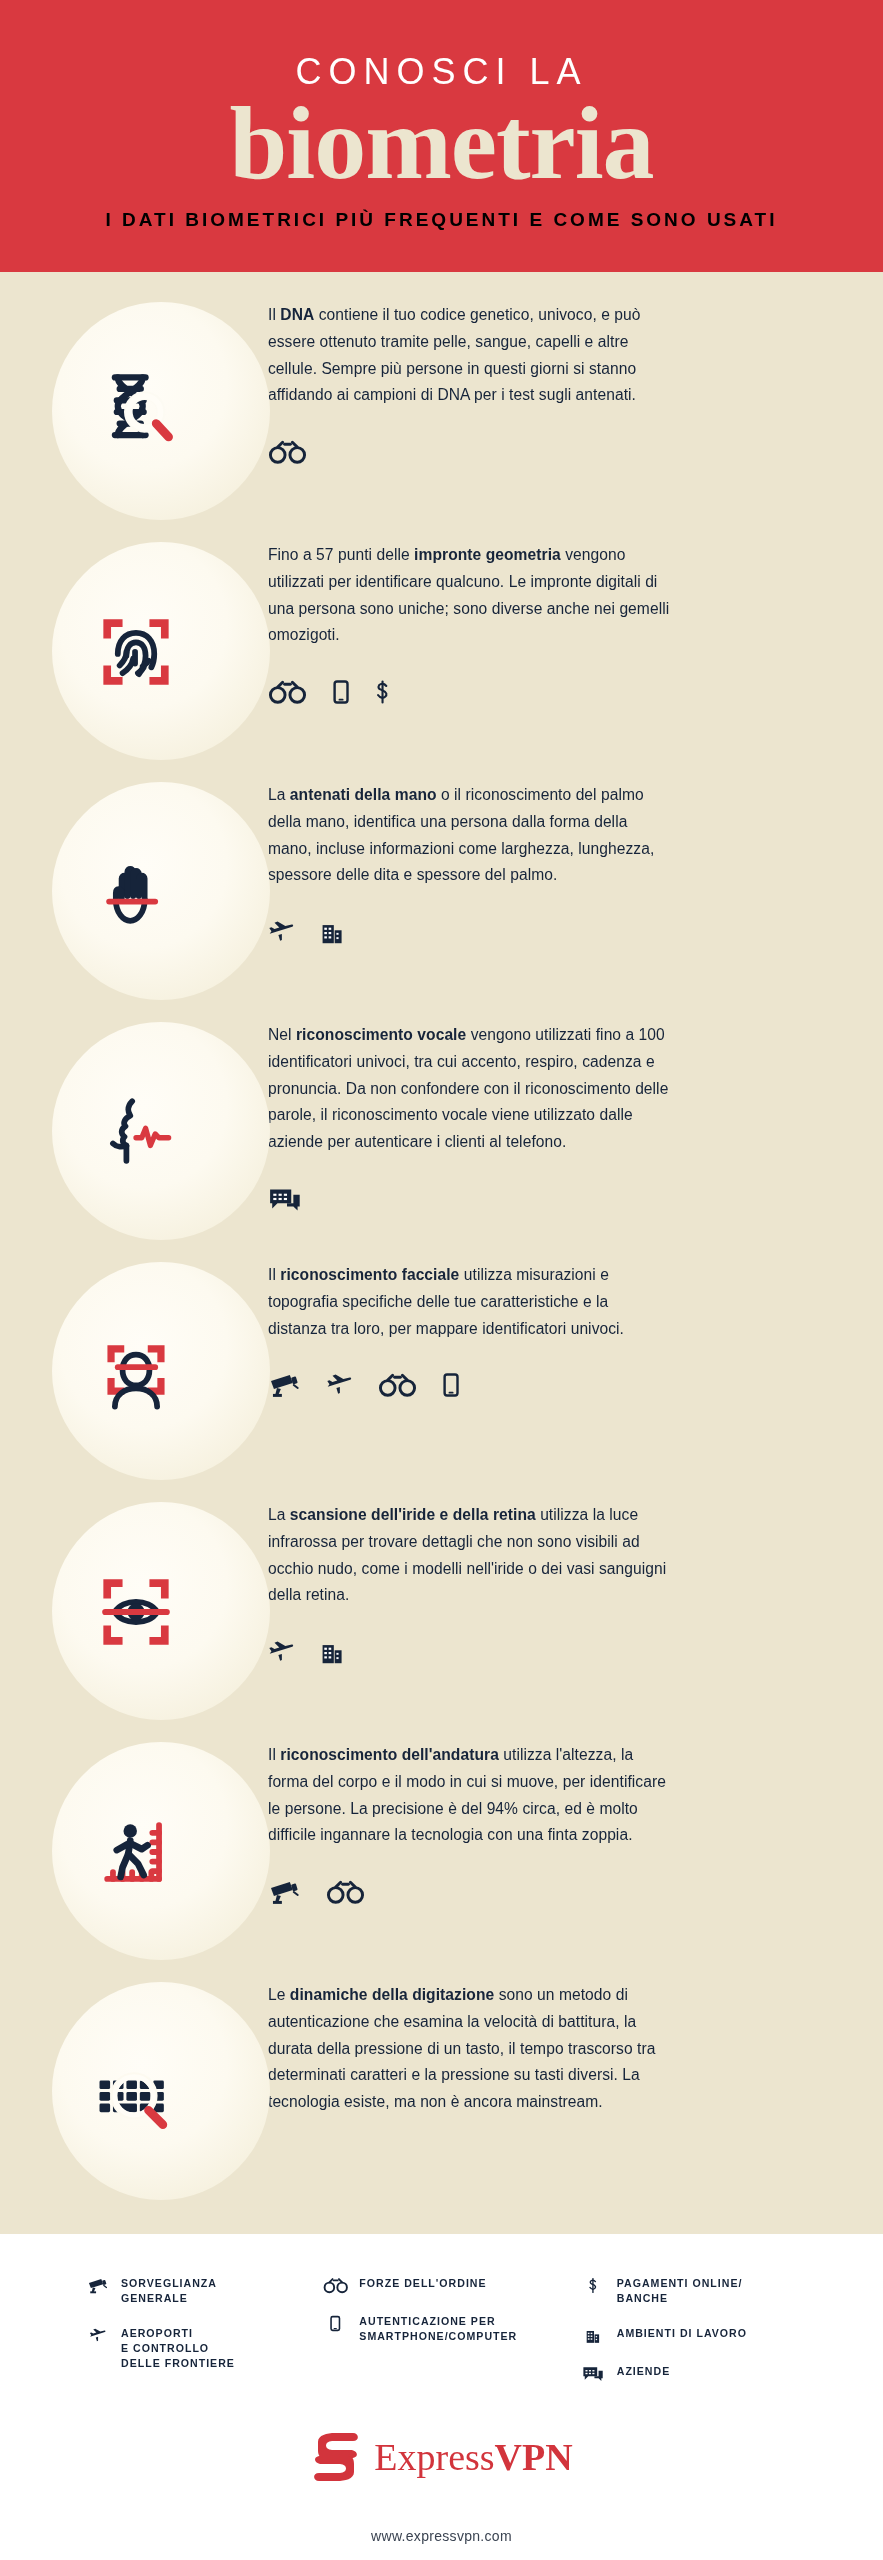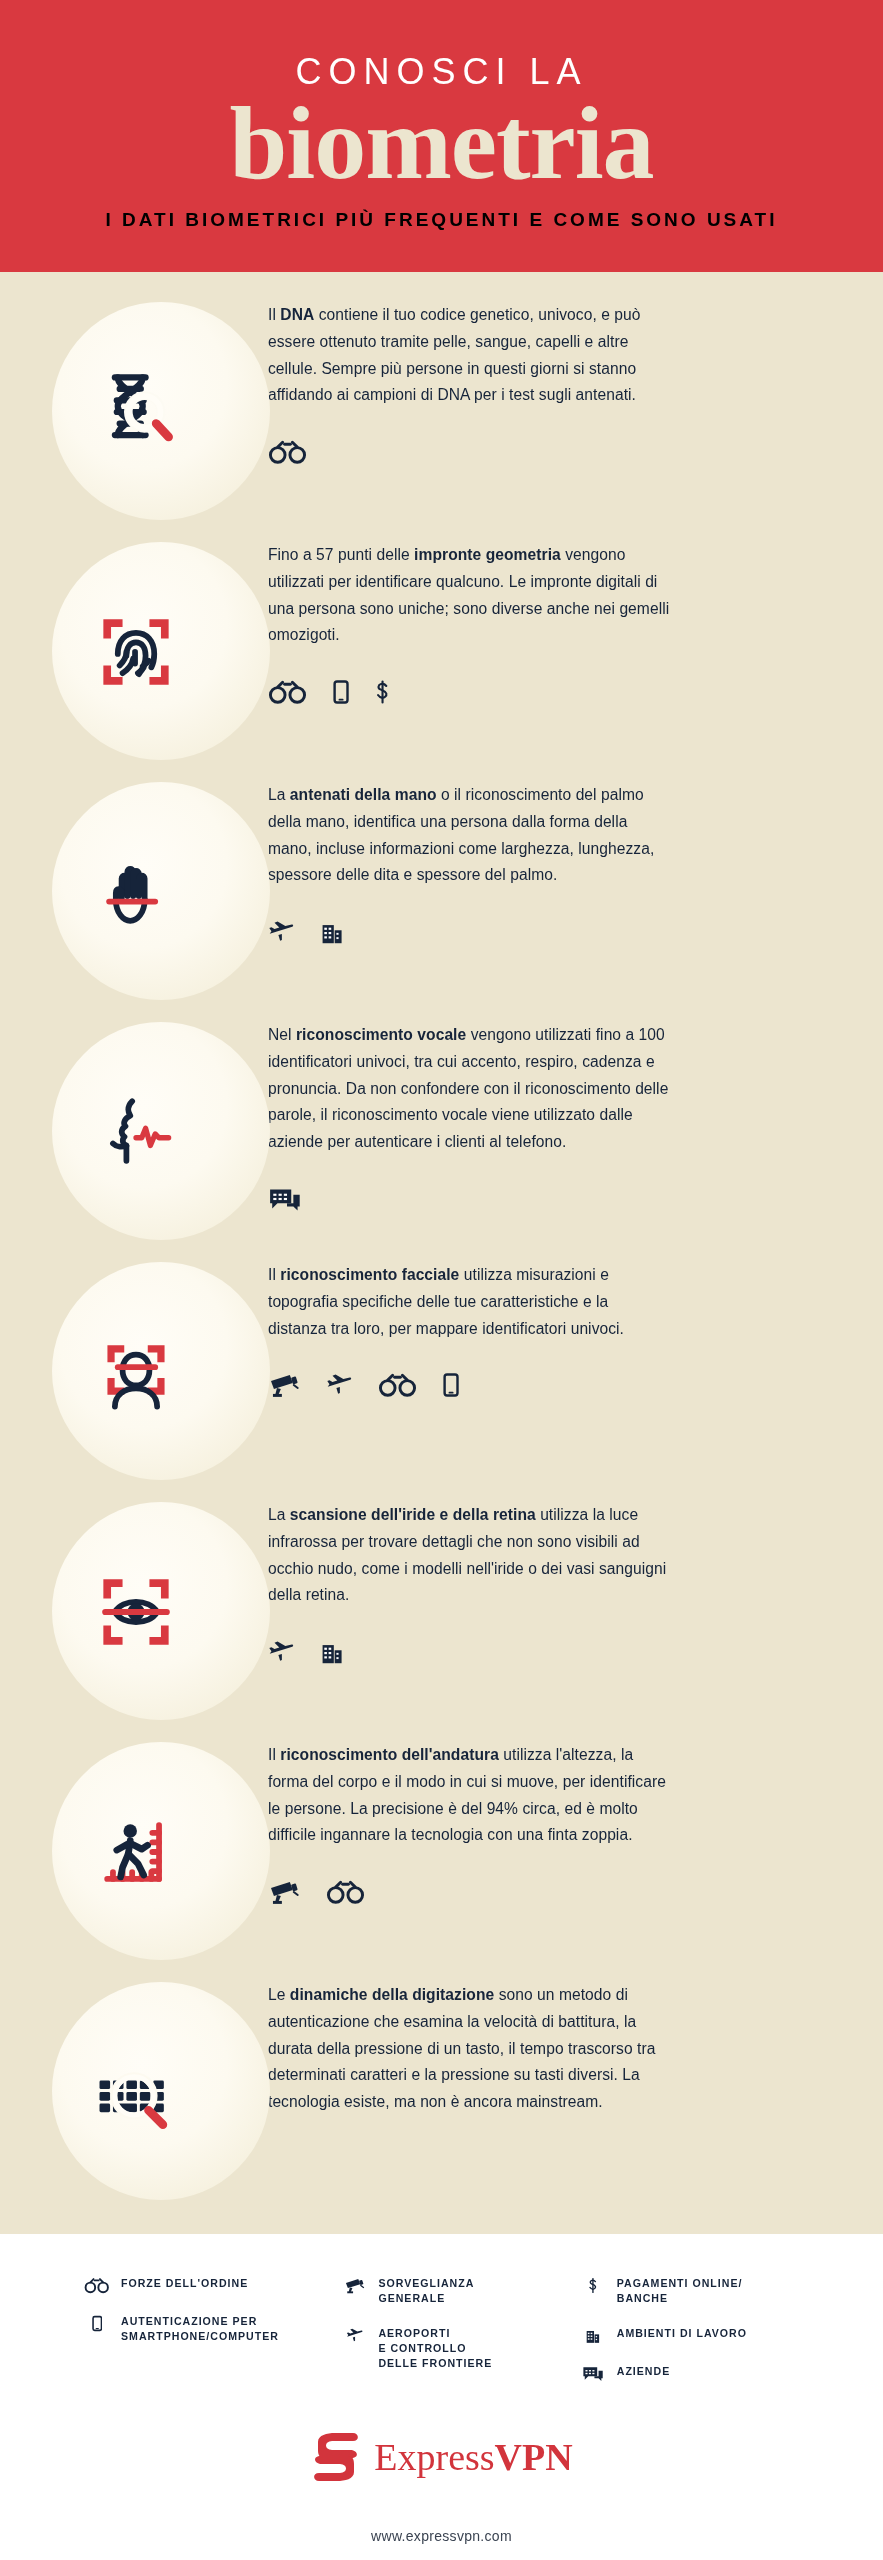--- a/index.html
+++ b/index.html
@@ -543,45 +543,20 @@
           </div>
         </div>
         <div class="text-col">
           <p class="para"><span>Le </span><b>dinamiche della digitazione</b><span> sono un metodo di autenticazione che esamina la velocità di battitura, la durata della pressione di un tasto, il tempo trascorso tra determinati caratteri e la pressione su tasti diversi. La tecnologia esiste, ma non è ancora mainstream.</span></p>
           <div class="tagrow"></div>
         </div>
       </div>
     </div>
 
   <div class="legend">
-    <div class="legend-col c2" id="legcol2">
-        <div class="legend-item">
-          <span class="legend-ico">
-            <svg viewBox="0 0 40 26" width="25.5" height="17">
-              <g fill="none" stroke="#16243a" stroke-width="3">
-        <circle cx="10" cy="16" r="7.5"></circle>
-                <circle cx="30" cy="16" r="7.5"></circle>
-        <path d="M10 8 L15 3 M30 8 L25 3" stroke-linecap="round"></path>
-        <path d="M17 5 H23" stroke-linecap="round"></path>
-              </g>
-            </svg>
-          </span>
-          <span class="legend-label">FORZE DELL'ORDINE</span>
-        </div>
-        <div class="legend-item">
-          <span class="legend-ico">
-            <svg viewBox="0 0 20 30" width="10.54" height="17">
-              <rect x="2" y="2" width="16" height="26" rx="3" fill="none" stroke="#16243a" stroke-width="3"></rect>
-              <path d="M8 24.5 H12" stroke="#16243a" stroke-width="2.2" stroke-linecap="round"></path>
-            </svg>
-          </span>
-          <span class="legend-label">AUTENTICAZIONE PER
-SMARTPHONE/COMPUTER</span>
-        </div>
-      </div>
     <div class="legend-col c1" id="legcol1">
         <div class="legend-item">
           <span class="legend-ico">
             <svg viewBox="0 0 32 26" width="20.74" height="17">
               <g fill="#16243a">
                 <path d="M3 9 L22 3 L25 11 L6 17 Z"></path>
                 <rect x="24" y="5" width="5" height="7" rx="1" transform="rotate(-17 26 8)"></rect>
                 <path d="M9 16 L13 17 L10 24 H7 Z"></path>
                 <path d="M5 22 H14 V25 H5 Z"></path>
               </g>
@@ -593,20 +568,45 @@
         </div>
         <div class="legend-item">
           <span class="legend-ico">
             <svg viewBox="0 0 30 30" width="17" height="17">
               <path d="M2 17 L28 9 C29.5 8.5, 29.5 6, 27.5 6.3 L20 8 L11 3 L7.5 4.2 L13 9.8 L7.5 11.5 L4 9.5 L1.5 10.5 L4 14 Z M12 18.5 L14 25 L16 24.2 L16 17.2 Z" fill="#16243a"></path>
             </svg>
           </span>
           <span class="legend-label">AEROPORTI
 E CONTROLLO
 DELLE FRONTIERE</span>
+        </div>
+      </div>
+    <div class="legend-col c2" id="legcol2">
+        <div class="legend-item">
+          <span class="legend-ico">
+            <svg viewBox="0 0 40 26" width="25.5" height="17">
+              <g fill="none" stroke="#16243a" stroke-width="3">
+        <circle cx="10" cy="16" r="7.5"></circle>
+                <circle cx="30" cy="16" r="7.5"></circle>
+        <path d="M10 8 L15 3 M30 8 L25 3" stroke-linecap="round"></path>
+        <path d="M17 5 H23" stroke-linecap="round"></path>
+              </g>
+            </svg>
+          </span>
+          <span class="legend-label">FORZE DELL'ORDINE</span>
+        </div>
+        <div class="legend-item">
+          <span class="legend-ico">
+            <svg viewBox="0 0 20 30" width="10.54" height="17">
+              <rect x="2" y="2" width="16" height="26" rx="3" fill="none" stroke="#16243a" stroke-width="3"></rect>
+              <path d="M8 24.5 H12" stroke="#16243a" stroke-width="2.2" stroke-linecap="round"></path>
+            </svg>
+          </span>
+          <span class="legend-label">AUTENTICAZIONE PER
+SMARTPHONE/COMPUTER</span>
         </div>
       </div>
     <div class="legend-col c3" id="legcol3">
         <div class="legend-item">
           <span class="legend-ico">
             <svg viewBox="0 0 20 30" width="9.86" height="17">
               <g fill="none" stroke="#16243a" stroke-width="2.8" stroke-linecap="round">
                 <path d="M15 7 C13 4.5, 10 4, 8 4.5 C4 5.5, 3.5 10, 7 11.5 C10 13, 14 14, 15 17 C16 20.5, 12 23, 9 22.5 C6.5 22, 5 20.5, 4 19"></path>
                 <path d="M10 1 V29"></path>
               </g>

